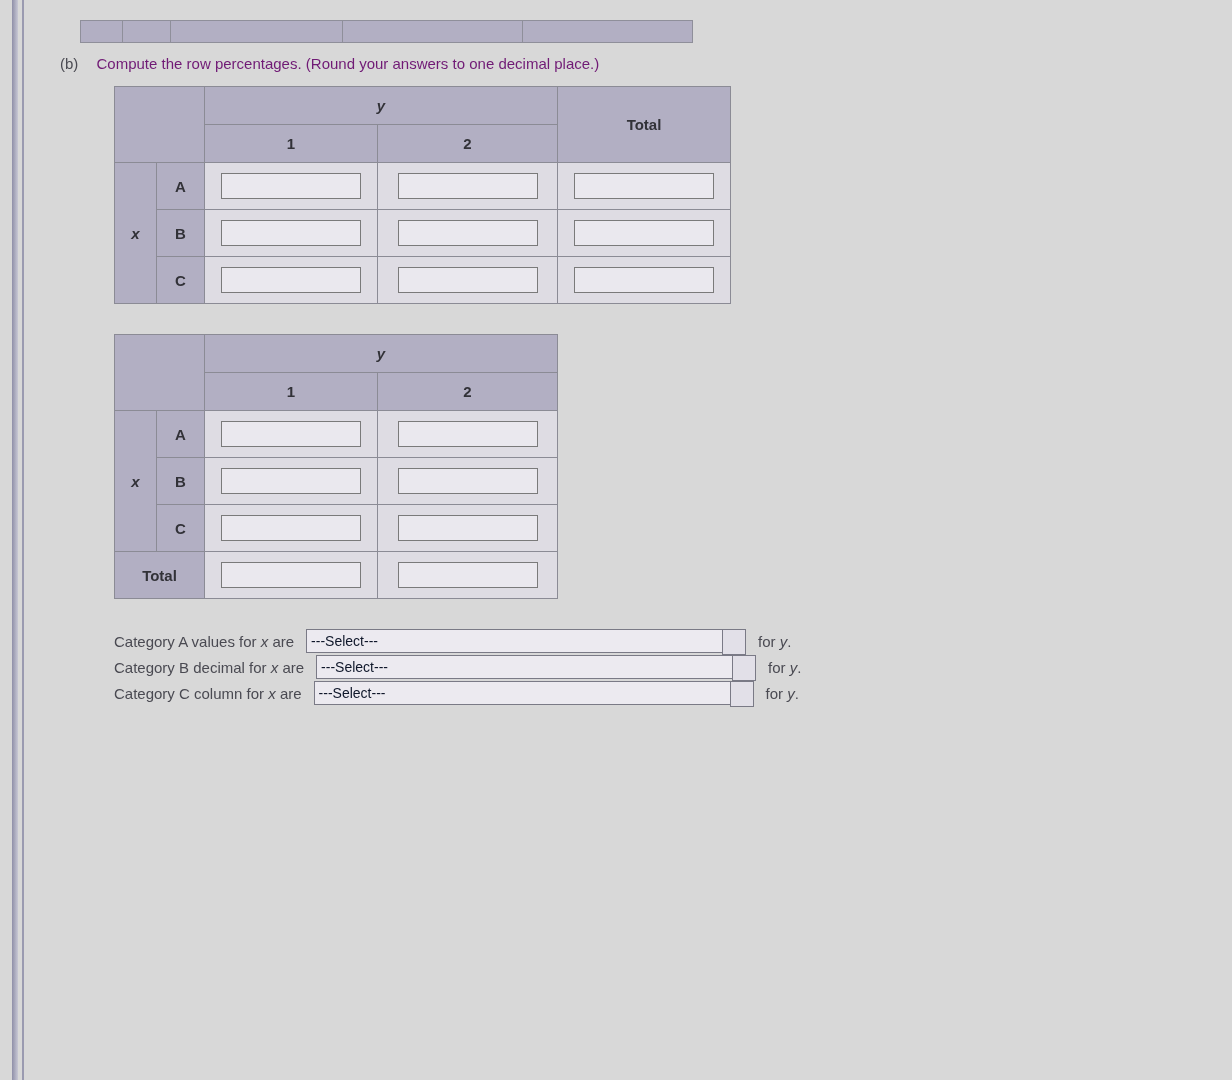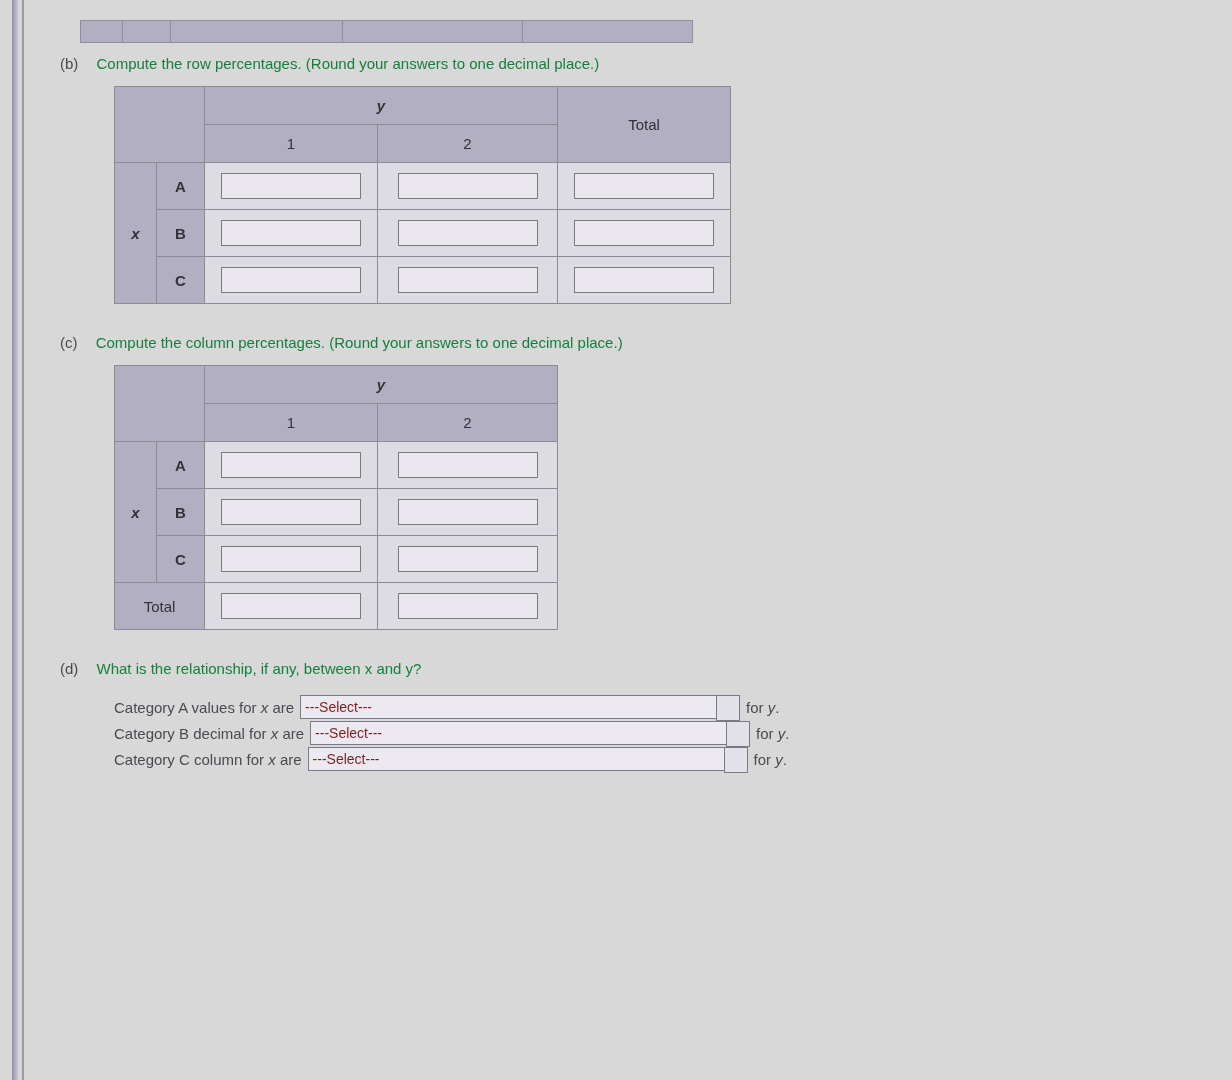--- a/index.html
+++ b/index.html
@@ -22,36 +22,36 @@
   border: 1px solid #8f8f9a;
   background: #b2afc3;
   height: 22px;
 }
 .section { margin-left: 30px; margin-bottom: 30px; }
 .q-label {
   display: inline-block;
   padding-right: 14px;
   color: #4a4a52;
 }
-.q-text { color: #15803d; }
+.q-text { color: #701a75; }
 .q-row { margin-bottom: 14px; }
 .ctab {
   border-collapse: collapse;
   margin-left: 54px;
   margin-top: 6px;
 }
 .ctab th, .ctab td {
   border: 1px solid #8b8b95;
   text-align: center;
   vertical-align: middle;
   padding: 10px 8px;
 }
 .ctab th {
   background: #b2afc3;
-  font-weight: normal;
+  font-weight: bold;
   color: #323238;
 }
 .ctab th.ital { font-style: italic; font-weight: bold; }
 .ctab td { background: #dedce3; }
 .ctab .rowhead {
   background: #b2afc3;
   font-weight: bold;
   color: #323238;
   width: 48px;
 }
@@ -66,29 +66,29 @@
   width: 140px;
   height: 26px;
   border: 1px solid #7a7a7a;
   background: #eae8ee;
   padding: 2px 4px;
   font-family: inherit;
   font-size: 14px;
 }
 .ctab td.inputcell { padding: 10px 16px; }
 .d-block { margin-left: 54px; margin-top: 18px; }
-.d-line { margin-bottom: 2px; display: flex; align-items: center; gap: 6px; }
+.d-line { margin-bottom: 2px; display: flex; align-items: center; gap: 12px; }
 .d-line .pre { color: #4a4a52; }
 .d-line .ital { font-style: italic; }
 .sel {
   width: 440px;
   height: 24px;
   border: 1px solid #7a7a86;
   background: #eceaf0;
-  color: #7f1d1d;
+  color: #0f172a;
   font-family: inherit;
   font-size: 14px;
   padding: 1px 4px;
   appearance: none;
   -webkit-appearance: none;
   position: relative;
 }
 .sel-wrap { position: relative; display: inline-block; }
 .sel-wrap::after {
   content: "";
@@ -172,24 +172,20 @@
       <th class="rowhead">C</th>
       <td class="inputcell"><input class="blank" style=""></td>
       <td class="inputcell"><input class="blank" style=""></td>
       <td class="inputcell"><input class="blank" style=""></td>
     </tr>
   </tbody>
     </table>
 </div>
 
 <div class="section">
-  <div class="q-row">
-    <span class="q-label">(c)</span>
-    <span class="q-text">Compute the column percentages. (Round your answers to one decimal place.)</span>
-  </div>
   <table class="ctab">
     <tbody>
         <tr>
       <th colspan="2" rowspan="2"></th>
       <th colspan="2" class="ital">y</th>
     </tr>
     <tr>
       <th style="width:172px">1</th>
       <th style="width:180px">2</th>
     </tr>
@@ -212,26 +208,20 @@
     <tr>
       <th colspan="2">Total</th>
       <td class="inputcell"><input class="blank" style=""></td>
       <td class="inputcell"><input class="blank" style=""></td>
     </tr>
   </tbody>
     </table>
 </div>
 
 <div class="section">
-  <div class="q-row">
-    <span class="q-label">(d)</span>
-    <span class="q-text">
-      <span>What is the relationship, if any, between </span><span class="ital">x</span><span> and </span><span class="ital">y</span><span>?</span>
-    </span>
-  </div>
   <div class="d-block">
     <div class="d-line">
       <span class="pre"><span>Category A values for </span><span class="ital">x</span><span> are</span></span>
       <span class="sel-wrap">
         <select class="sel"><option>---Select---</option></select>
         <svg class="sel-chev" width="10" height="8">
             <polyline points="1,1 5,6 9,1" fill="none" stroke="#555" stroke-width="1.4"></polyline>
           </svg>
       </span>
       <span class="post"><span>for </span><span class="ital">y</span><span>.</span></span>

